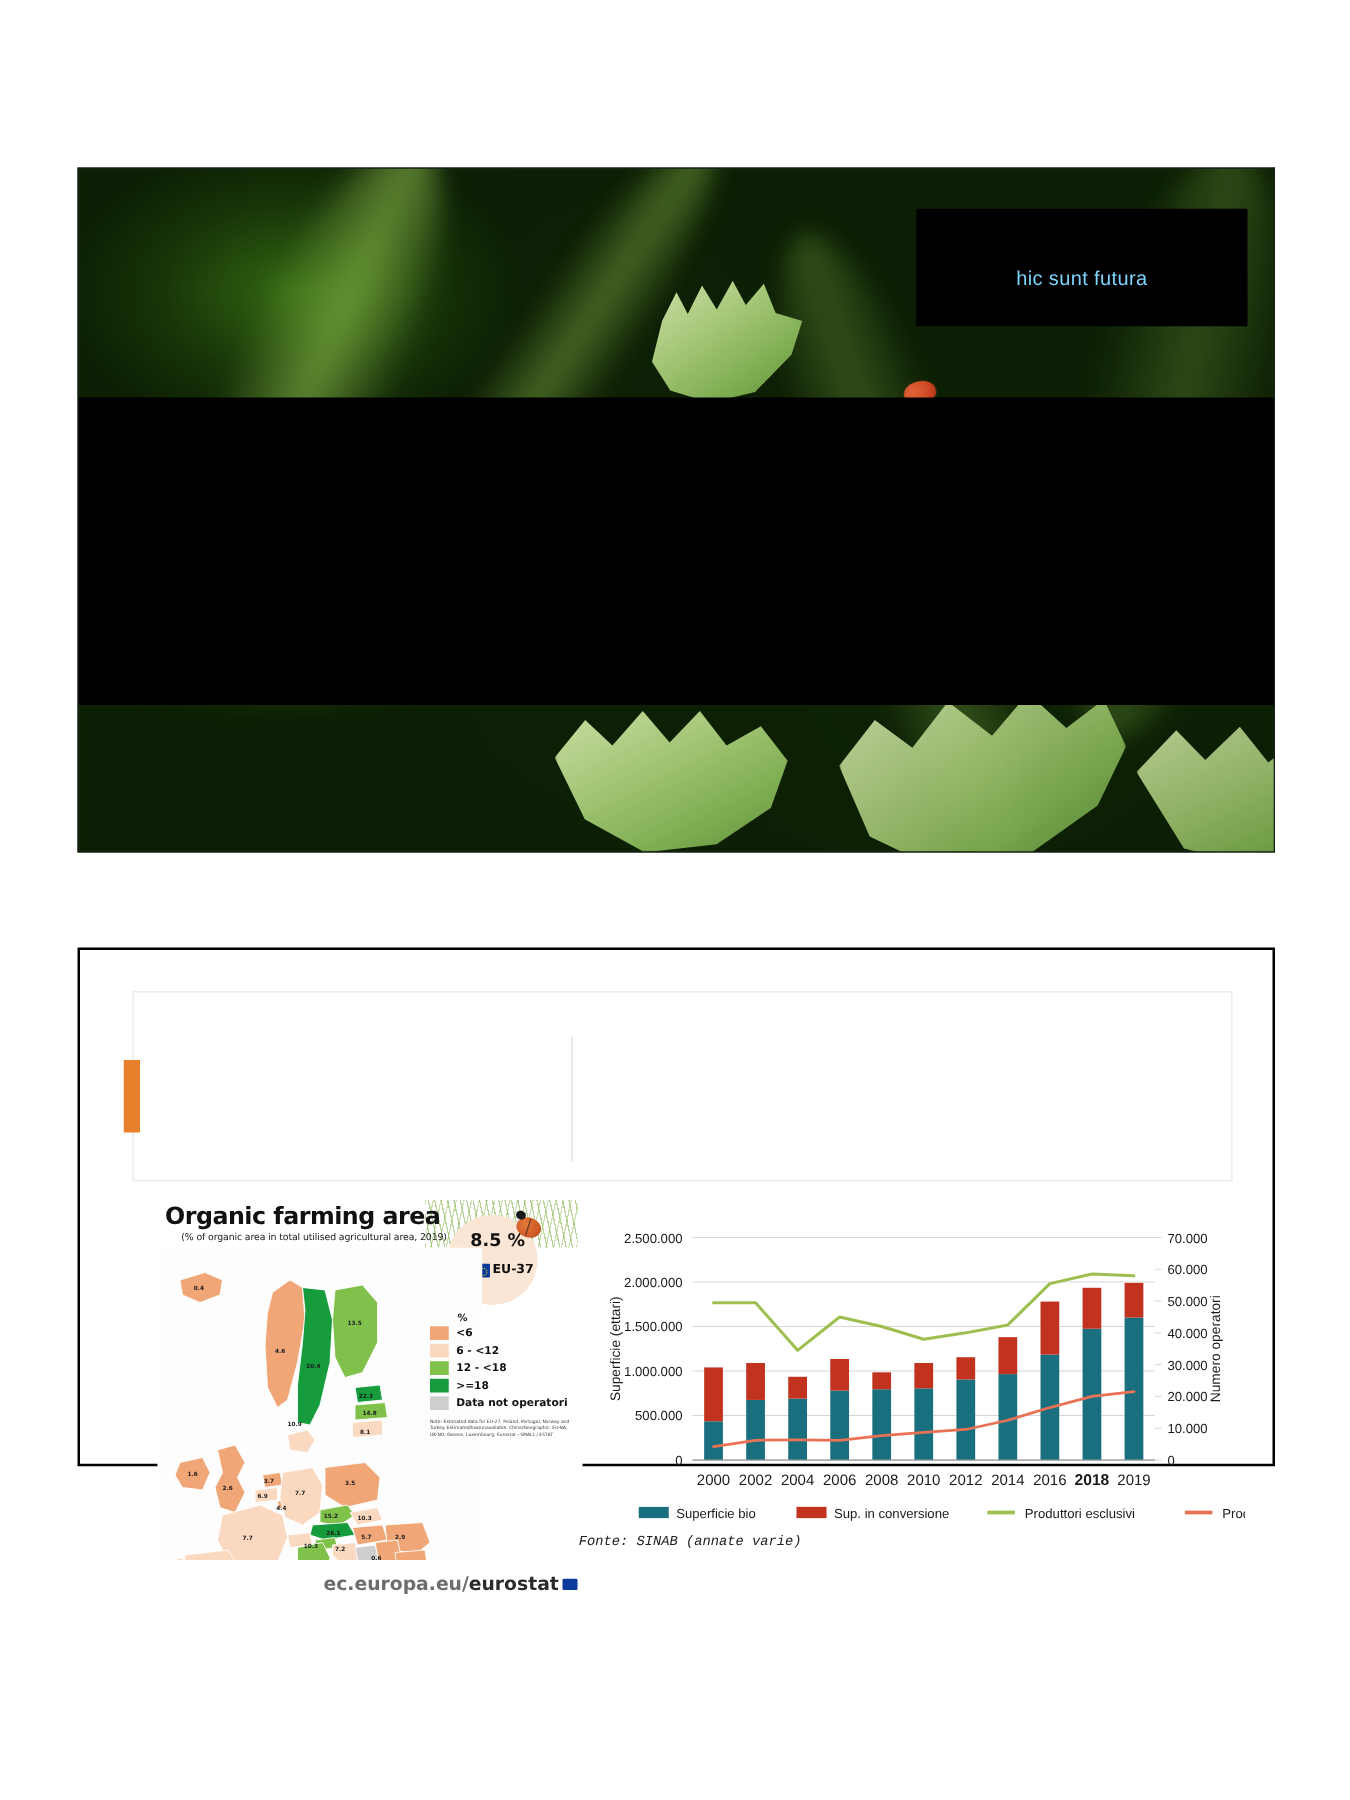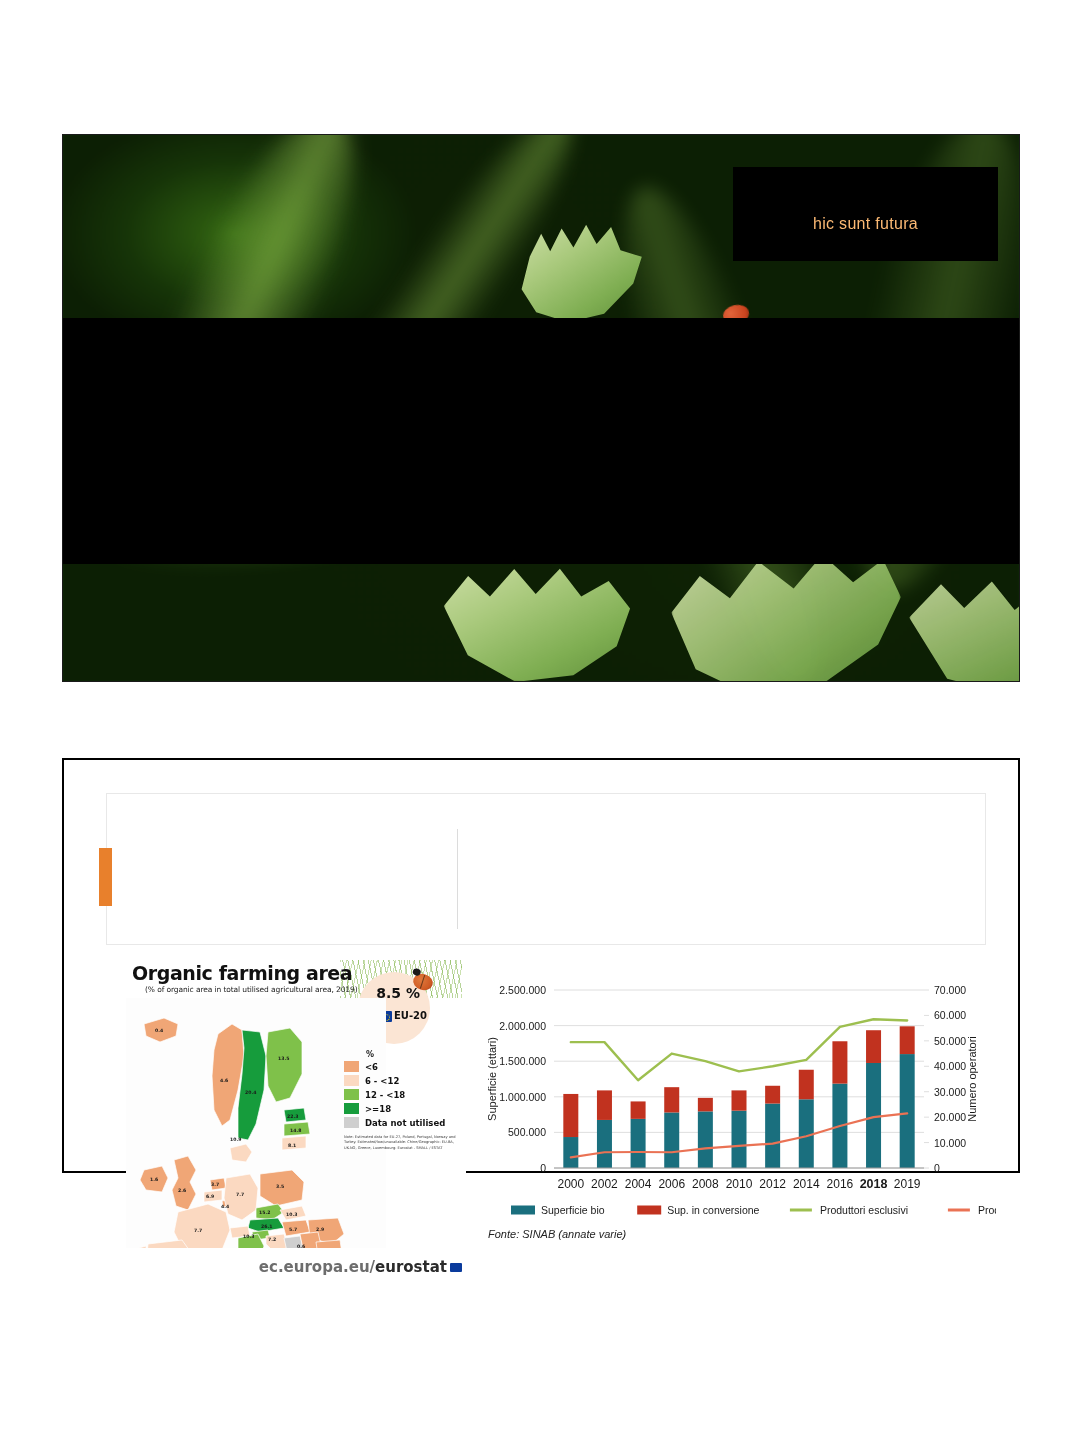--- a/index.html
+++ b/index.html
@@ -97,21 +97,21 @@
     left: 670px; top: 32px; width: 265px; height: 94px;
   }
   .hic-label {
     position: absolute;
     left: 670px; top: 32px; width: 265px; height: 76px;
     display: flex;
     align-items: flex-end;
     justify-content: center;
     padding-bottom: 10px;
     box-sizing: border-box;
-    color: #fdba74;
+    color: #7dd3fc;
     font-size: 16px;
     letter-spacing: .3px;
     font-family: "Liberation Sans", sans-serif;
   }
 
   
   .slide2 {
     position: absolute;
     left: 62px;
     top: 758px;
@@ -304,22 +304,22 @@
 
   
   .chart-wrap {
     position: absolute;
     left: 412px; top: 218px;
     width: 520px; height: 290px;
   }
   .chart-wrap svg { display: block; }
   .fonte {
     position: absolute;
-    left: 424px; top: 468px;
-    font-family: Liberation Sans, sans-serif;
+    left: 399px; top: 468px;
+    font-family: Liberation Mono, monospace;
     font-style: italic;
     font-size: 11px;
     color: #222222;
   }
 </style>
 </head>
 <body>
 
 <div class="slide1">
   <div class="photo-bg"></div>
@@ -347,21 +347,21 @@
 
   <div class="euro-graphic">
 
     <div class="grass-panel"></div>
     <div class="eg-title">Organic farming area</div>
     <div class="eg-sub">(% of organic area in total utilised agricultural area, 2019)</div>
 
     <div class="pct-badge"></div>
     <div class="pct-value">8.5 %</div>
     <div class="eu-flag"></div>
-    <div class="eu27-label">EU-20</div>
+    <div class="eu27-label">EU-37</div>
     <div class="ladybug2"></div>
 
     <div class="map-area">
       <svg width="260" height="250" viewBox="0 0 260 250">
         <defs>
           <style>
             .c1{fill:#f0a676;}   /* &lt;6      */
             .c2{fill:#fbd9c1;}   /* 6-&lt;12   */
             .c3{fill:#7fc14a;}   /* 12-&lt;18  */
             .c4{fill:#169c3c;}   /* &gt;=18    */
@@ -490,21 +490,21 @@
       <div class="legend-row">
         <div class="legend-sw" style="background:#7fc14a"></div>
         <div class="legend-lb">12 - &lt;18</div>
       </div>
       <div class="legend-row">
         <div class="legend-sw" style="background:#169c3c"></div>
         <div class="legend-lb">&gt;=18</div>
       </div>
       <div class="legend-row">
         <div class="legend-sw" style="background:#cfcfcf"></div>
-        <div class="legend-lb">Data not utilised</div>
+        <div class="legend-lb">Data not operatori</div>
       </div>
 
       <div class="legend-note">Note: Estimated data for EU-27, Poland, Portugal, Norway and Turkey. Estimated/low/unavailable: Chine/Geographic: EU-BA, UK-NO, Greece, Luxembourg: Eurostat - SMALL / ESTAT</div>
     </div>
 
     <div class="eurostat-logo">
       <span>ec.europa.eu/</span>
         <b>eurostat</b>
         <span class="flagbox"></span>
     </div>

